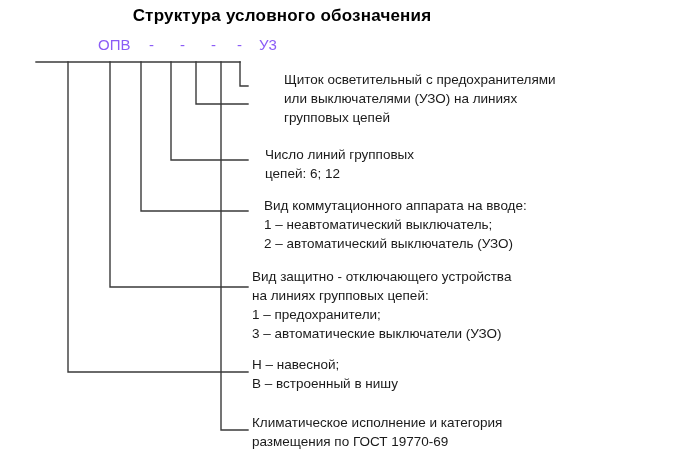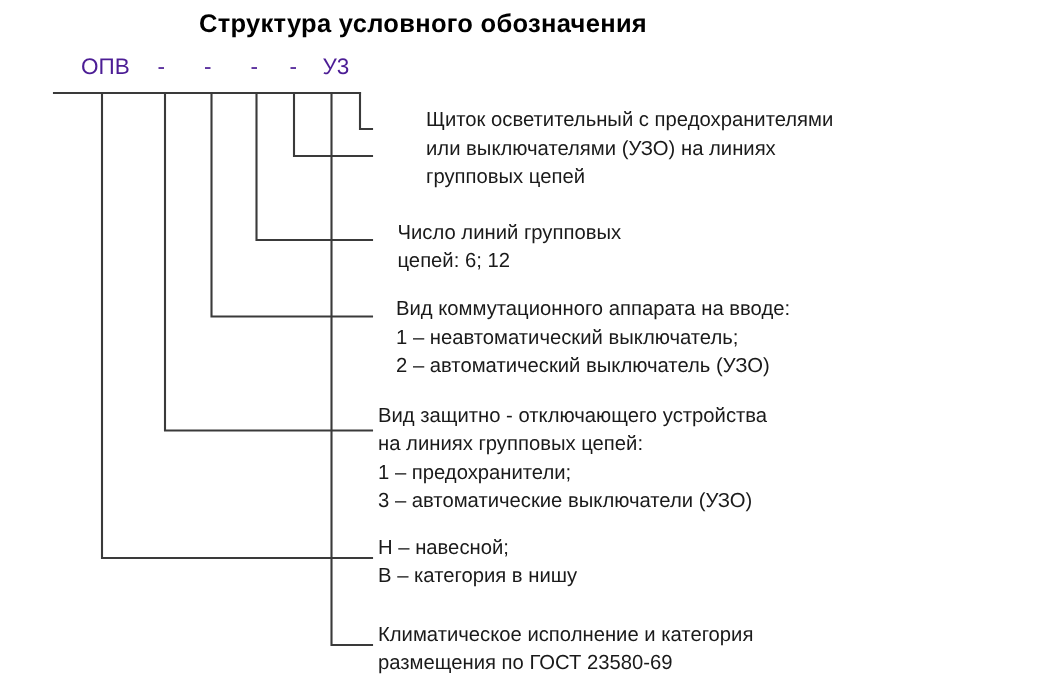--- a/index.html
+++ b/index.html
@@ -32,22 +32,23 @@
   #code-row {
     position: absolute;
     left: 0;
     top: 36px;
     width: 700px;
     height: 24px;
   }
   .code-part {
     position: absolute;
     font-size: 15px;
-    color: #4c1d95;
+    color: #8b5cf6;
     white-space: nowrap;
+    margin-left: 44px;
   }
   #code-prefix { left: 54px;  top: 0; }
   #code-d1     { left: 105px; top: 0; }
   #code-d2     { left: 136px; top: 0; }
   #code-d3     { left: 167px; top: 0; }
   #code-d4     { left: 193px; top: 0; }
   #code-suffix { left: 215px; top: 0; }
 
   
   #diagram-lines {
@@ -109,15 +110,15 @@
 <div class="desc" id="desc-1">Число линий групповых
 цепей: 6; 12</div>
 <div class="desc" id="desc-2">Вид коммутационного аппарата на вводе:
 1 – неавтоматический выключатель;
 2 – автоматический выключатель (УЗО)</div>
 <div class="desc" id="desc-3">Вид защитно - отключающего устройства
 на линиях групповых цепей:
 1 – предохранители;
 3 – автоматические выключатели (УЗО)</div>
 <div class="desc" id="desc-4">Н – навесной;
-В – категория в нишу</div>
+В – встроенный в нишу</div>
 <div class="desc" id="desc-5">Климатическое исполнение и категория
-размещения по ГОСТ 23580-69</div>
+размещения по ГОСТ 19770-69</div>
 
 </body></html>

